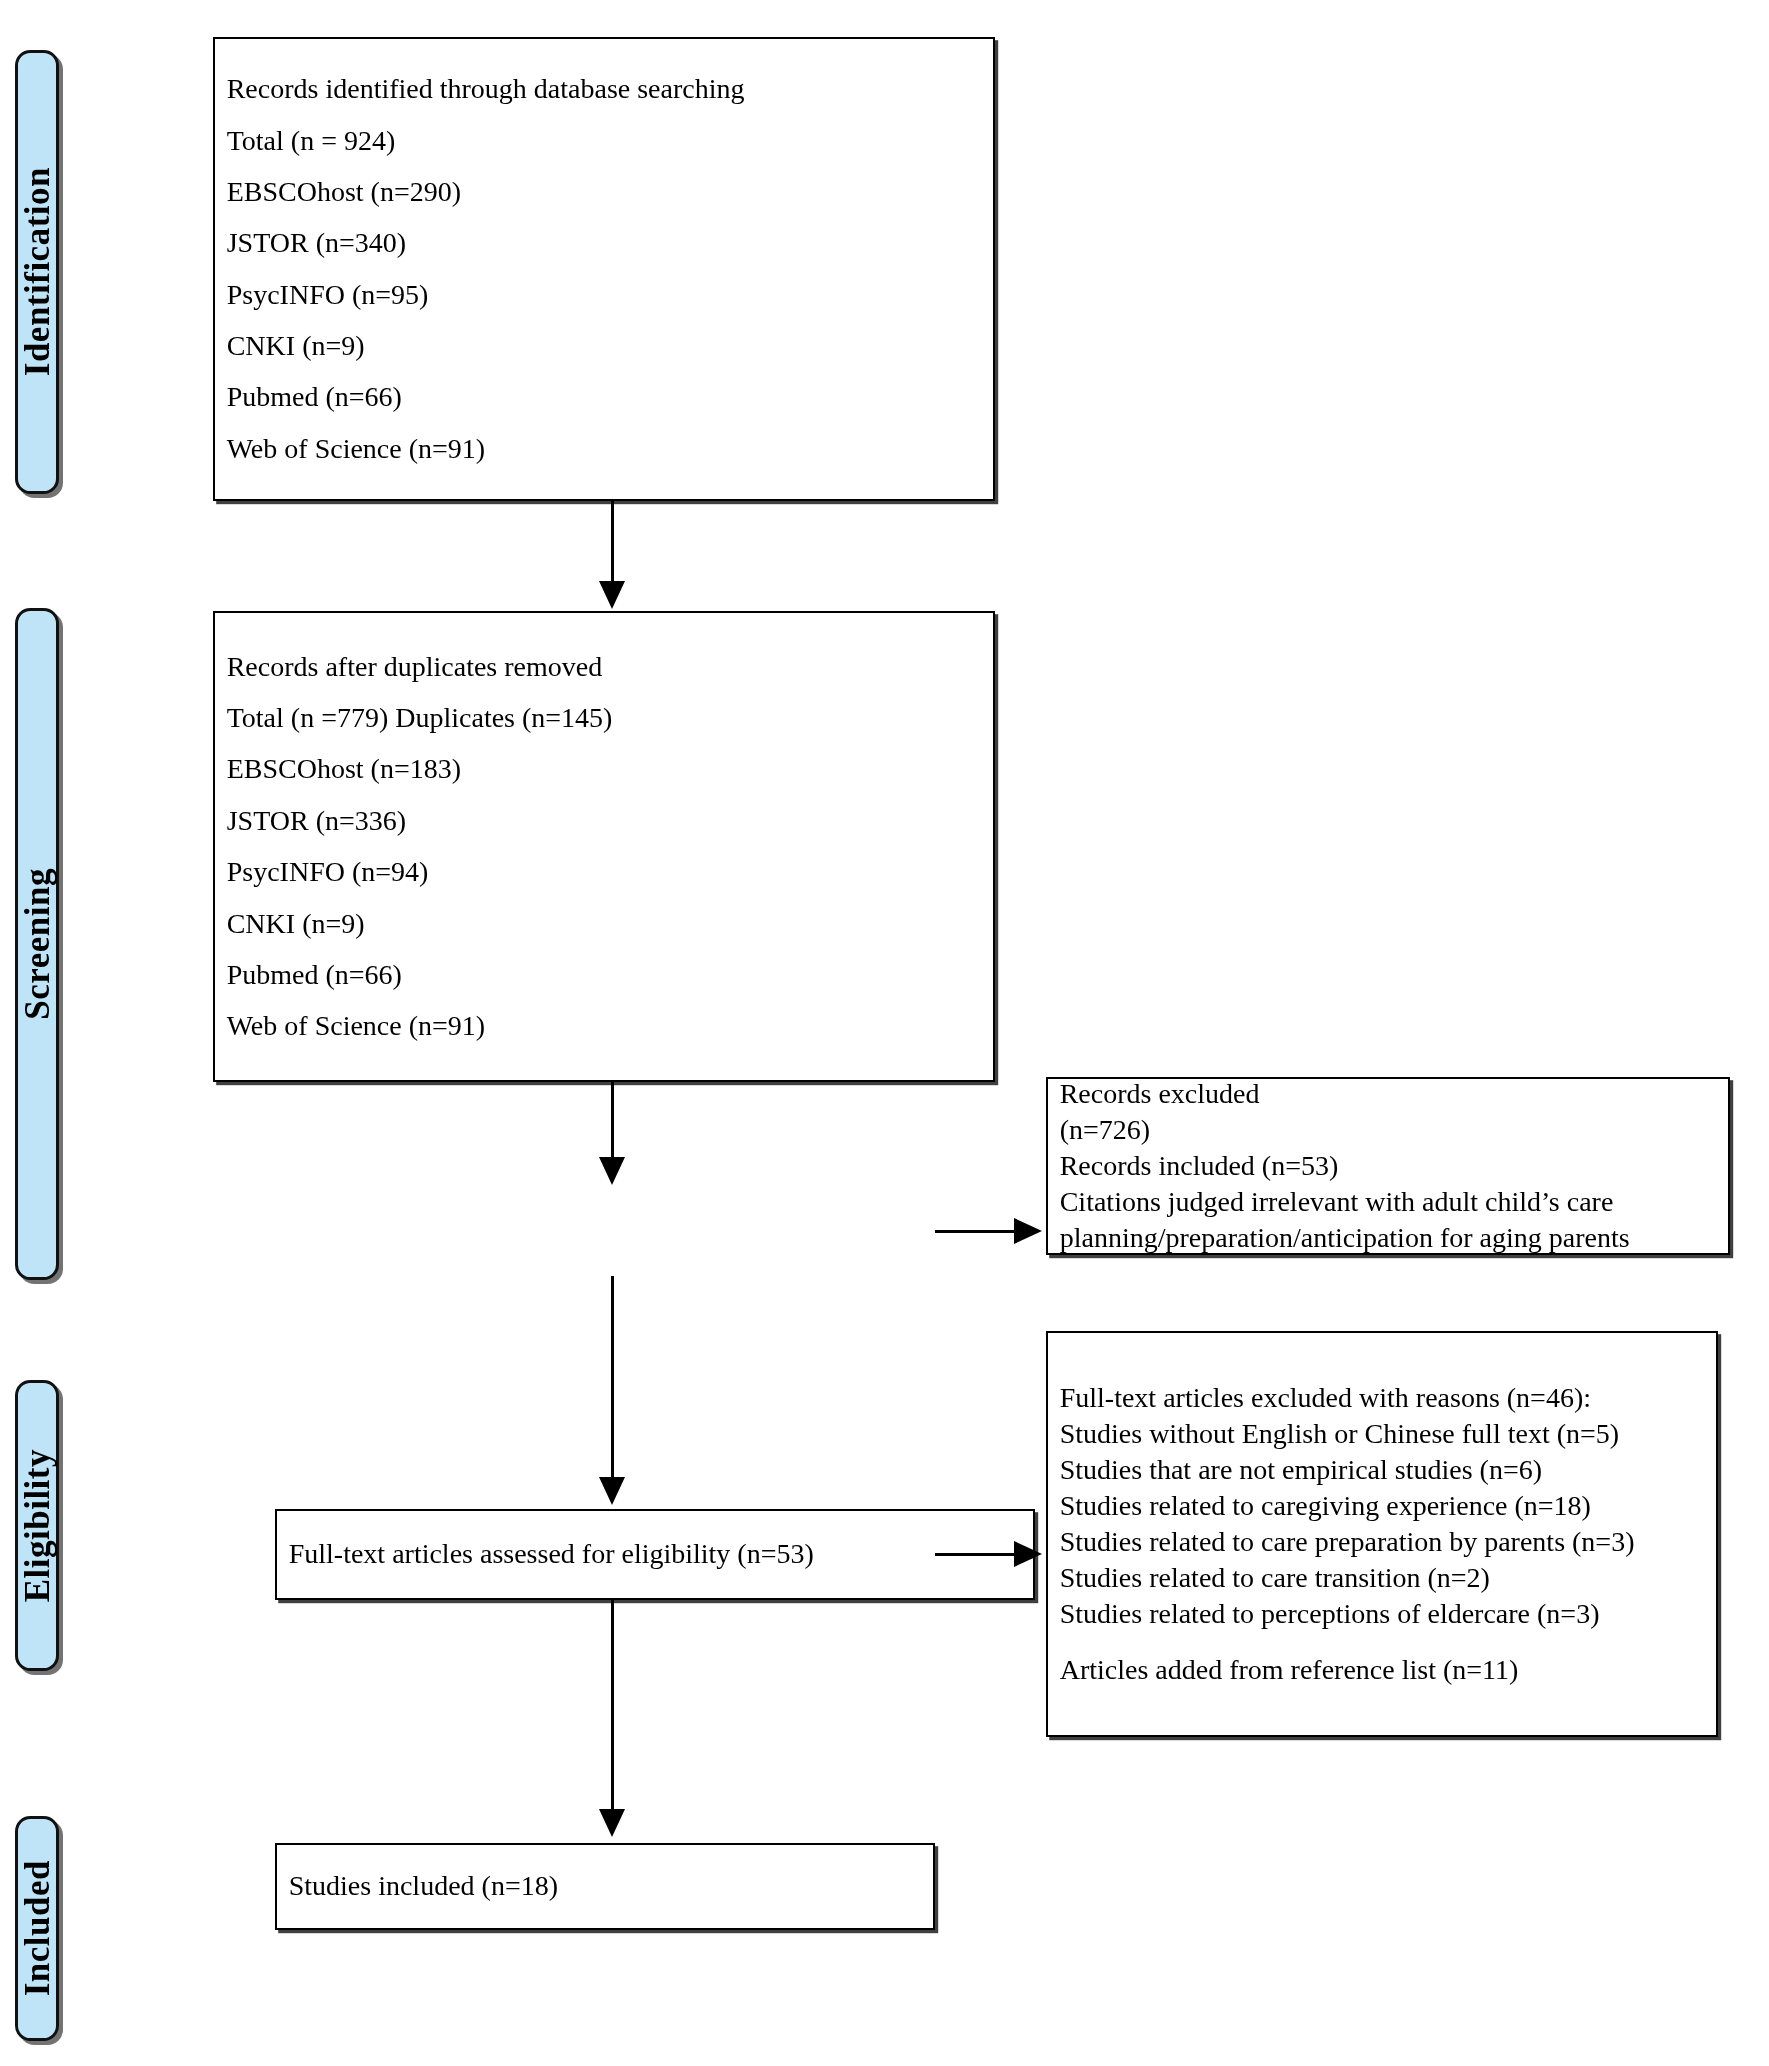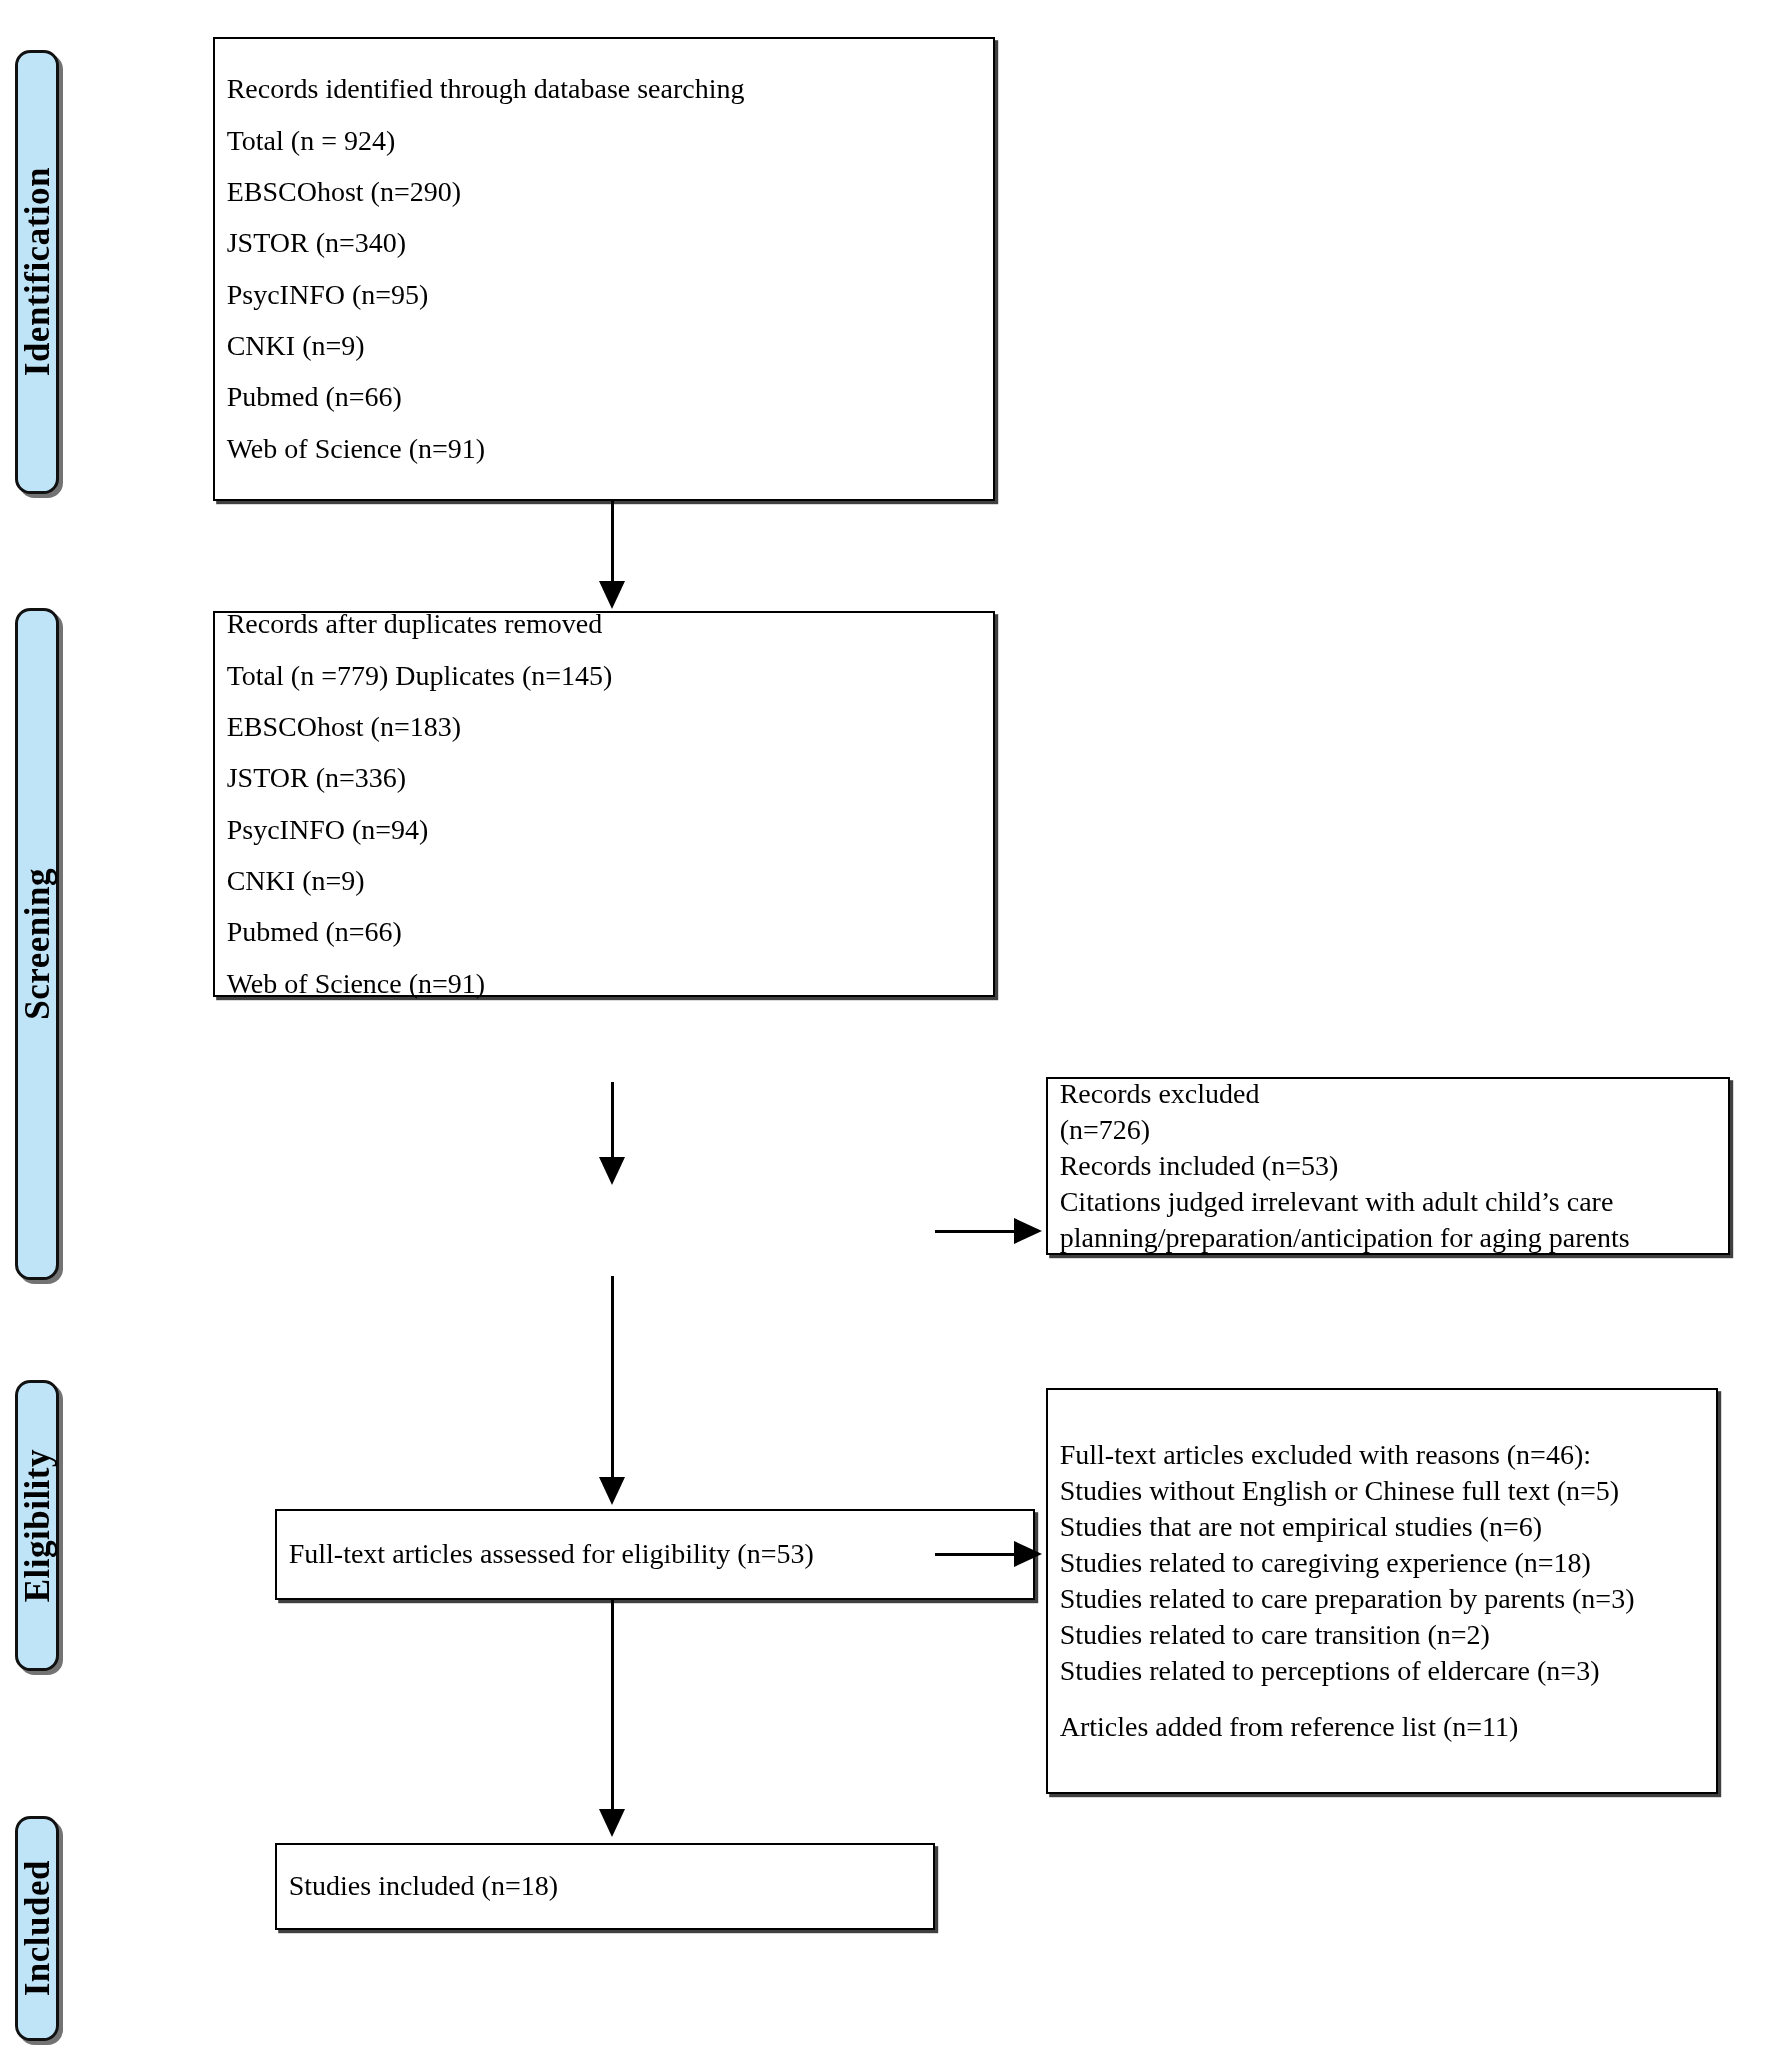--- a/index.html
+++ b/index.html
@@ -120,21 +120,21 @@
     <div class="line">JSTOR (n=340)</div>
     <div class="line">PsycINFO (n=95)</div>
     <div class="line">CNKI (n=9)</div>
     <div class="line">Pubmed (n=66)</div>
     <div class="line">Web of Science (n=91)</div>
   </div>
 
   <div class="v-line" style="left:611px; top:501px; height:83px;"></div>
   <div class="v-arrow-head" style="left:599px; top:581px;"></div>
 
-  <div class="flow-box spaced" style="left:213px; top:611px; width:782px; height:386px;">
+  <div class="flow-box spaced" style="left:213px; top:611px; width:782px; height:471px;">
     <div class="line">Records after duplicates removed</div>
     <div class="line">Total (n =779) Duplicates (n=145)</div>
     <div class="line">EBSCOhost (n=183)</div>
     <div class="line">JSTOR (n=336)</div>
     <div class="line">PsycINFO (n=94)</div>
     <div class="line">CNKI (n=9)</div>
     <div class="line">Pubmed (n=66)</div>
     <div class="line">Web of Science (n=91)</div>
   </div>
 
@@ -156,21 +156,21 @@
   <div class="v-line" style="left:611px; top:1276px; height:203px;"></div>
   <div class="v-arrow-head" style="left:599px; top:1477px;"></div>
 
   <div class="flow-box tight" style="left:275px; top:1509px; width:760px; height:91px;">
     <div class="line">Full-text articles assessed for eligibility (n=53)</div>
   </div>
 
   <div class="h-line" style="left:935px; top:1553px; width:82px;"></div>
   <div class="h-arrow-head" style="left:1014px; top:1541px;"></div>
 
-  <div class="flow-box tight" style="left:1046px; top:1388px; width:672px; height:406px;">
+  <div class="flow-box tight" style="left:1046px; top:1331px; width:672px; height:406px;">
     <div class="line">Full-text articles excluded with reasons (n=46):</div>
     <div class="line">Studies without English or Chinese full text (n=5)</div>
     <div class="line">Studies that are not empirical studies (n=6)</div>
     <div class="line">Studies related to caregiving experience (n=18)</div>
     <div class="line">Studies related to care preparation by parents (n=3)</div>
     <div class="line">Studies related to care transition (n=2)</div>
     <div class="line">Studies related to perceptions of eldercare (n=3)</div>
     <div class="line blank"></div>
     <div class="line">Articles added from reference list (n=11)</div>
   </div>

